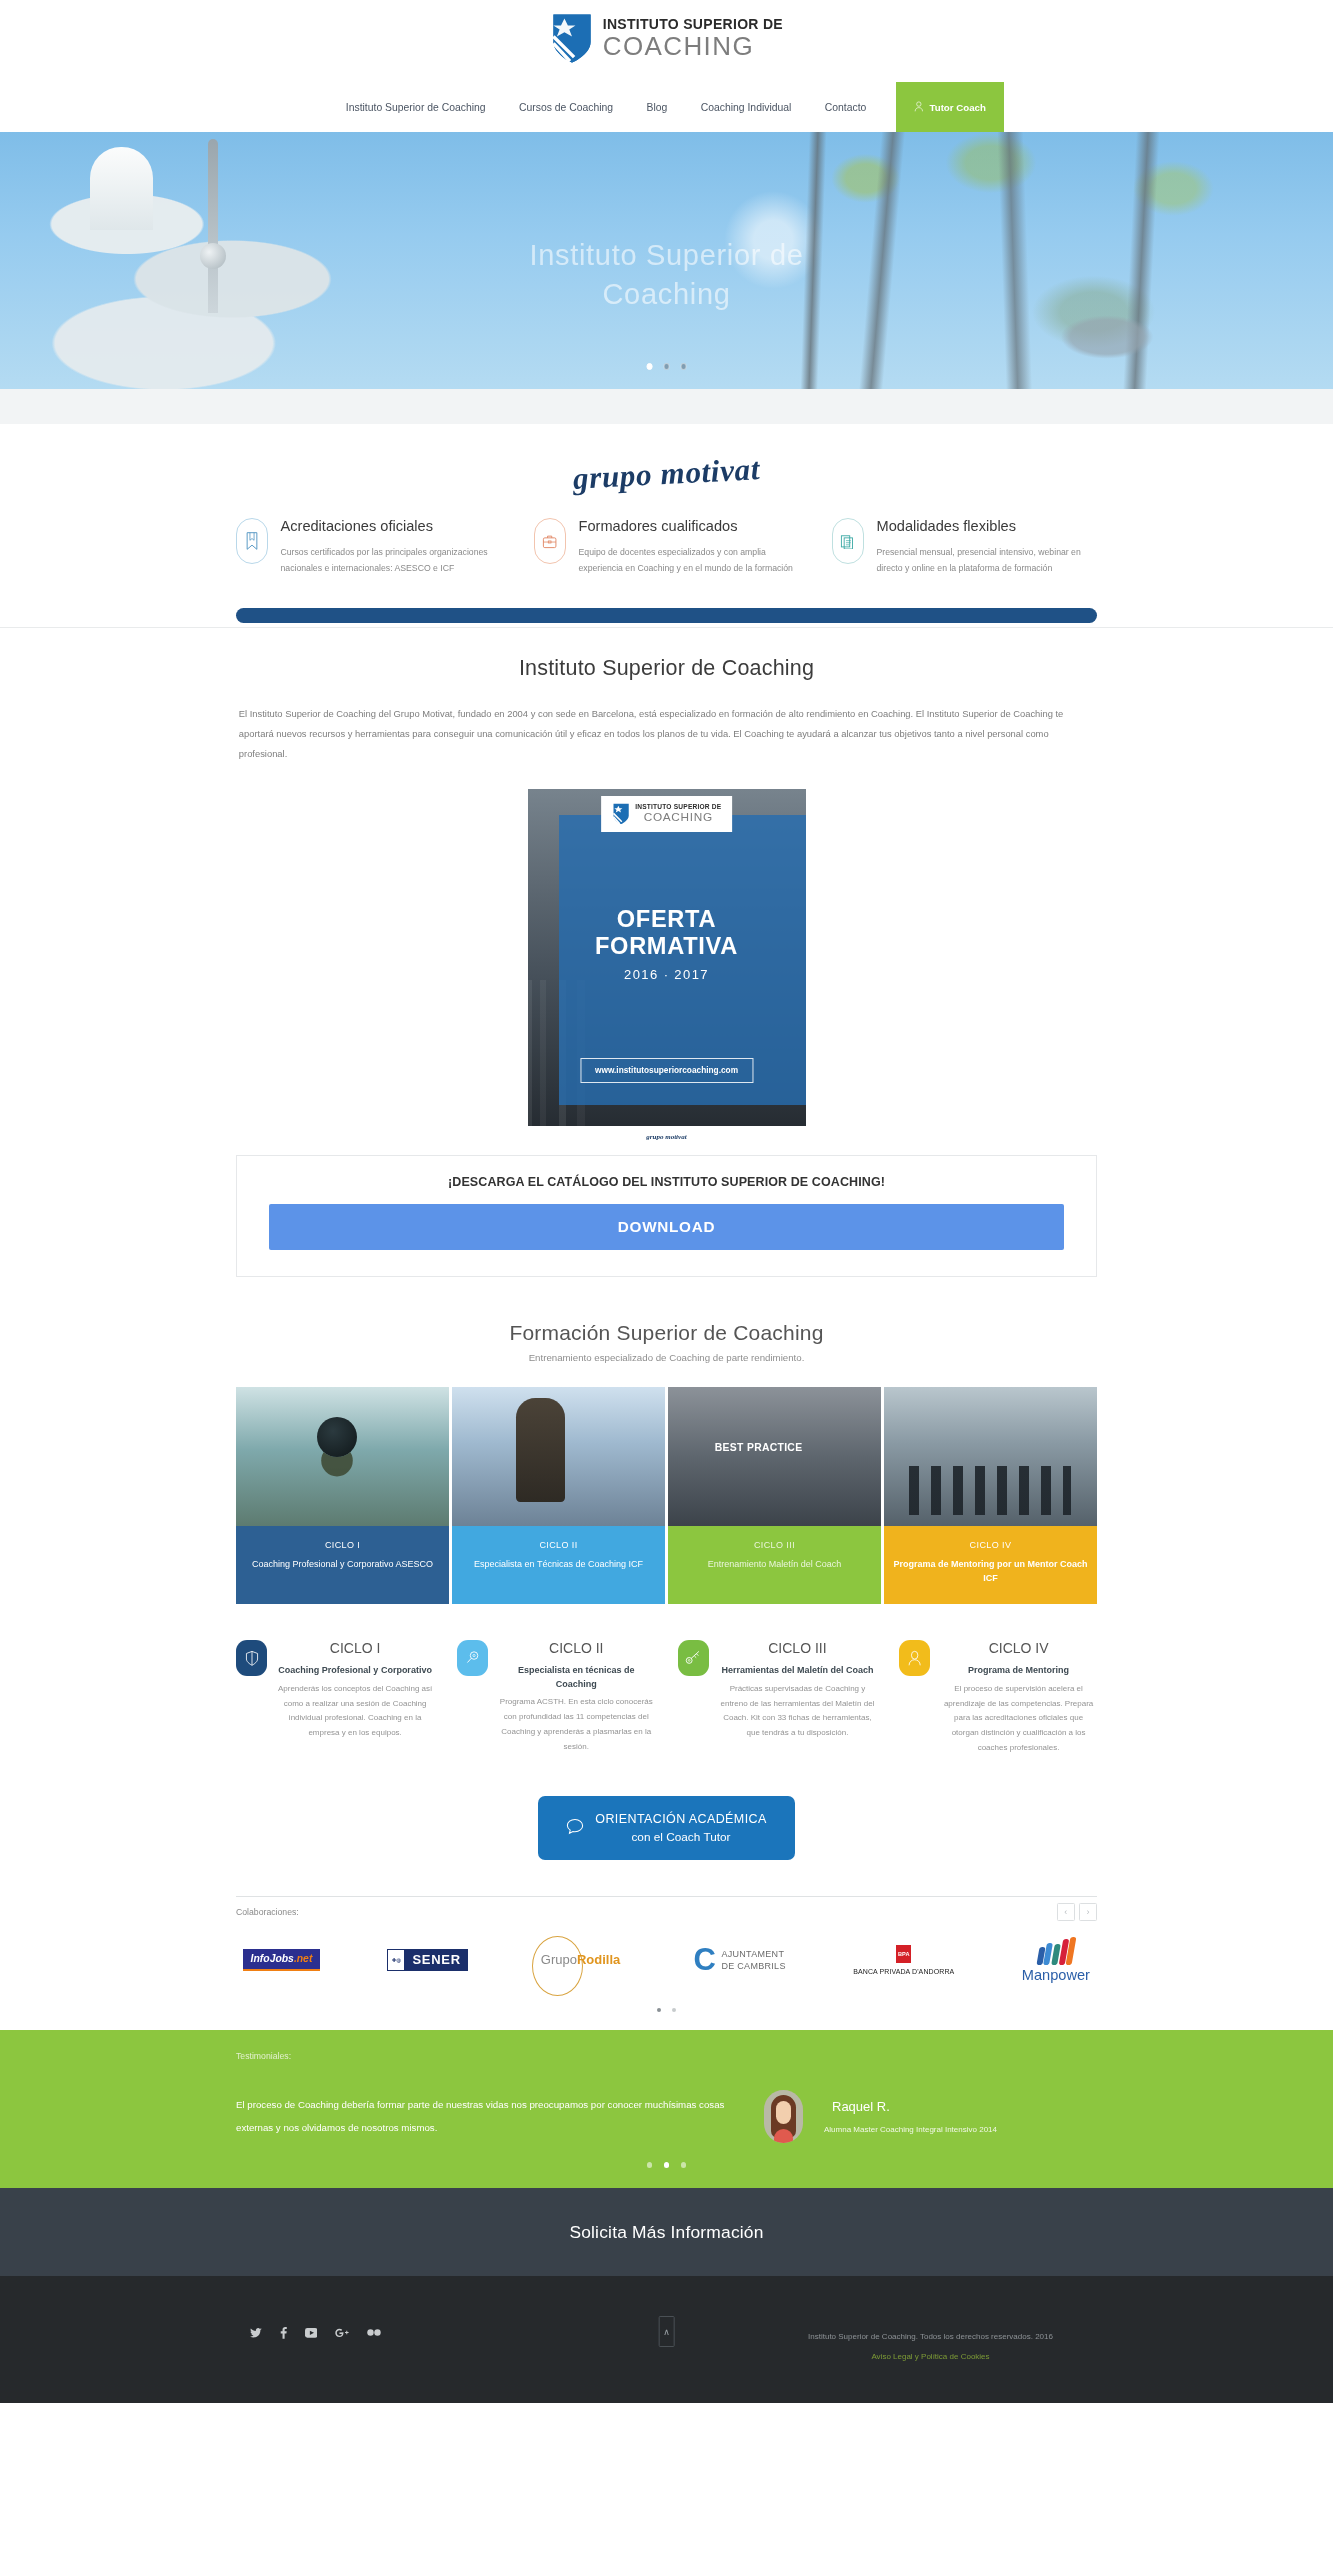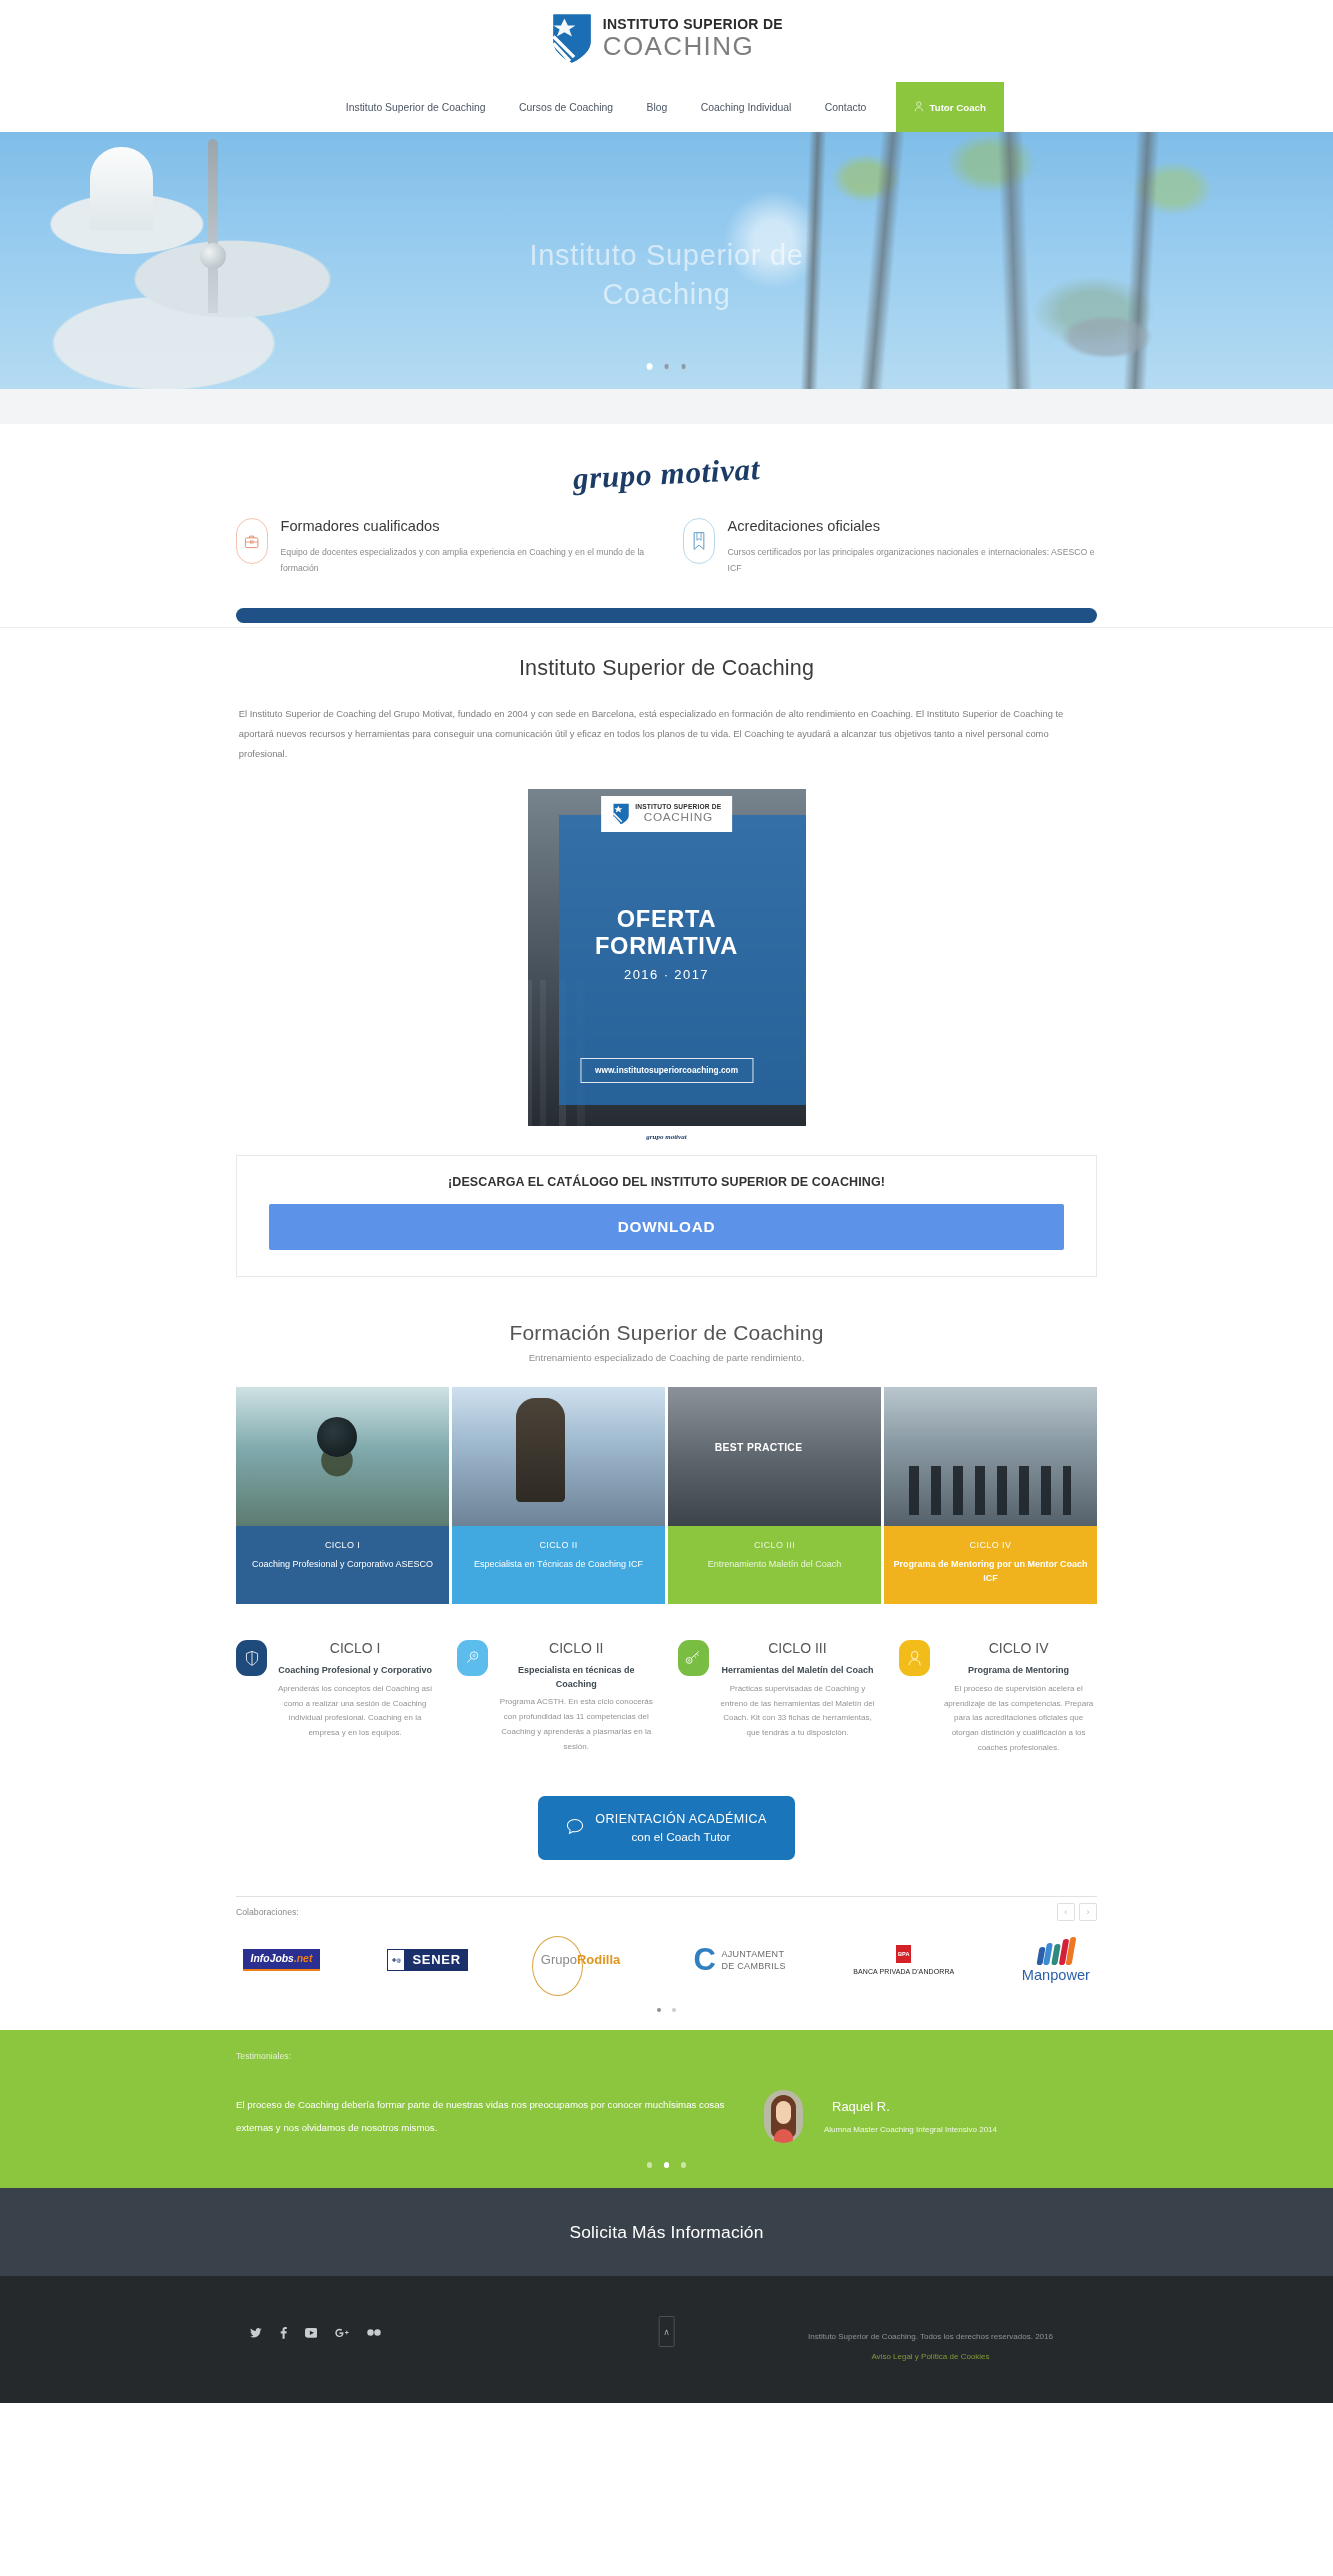--- a/index.html
+++ b/index.html
@@ -476,47 +476,60 @@
       <span></span>
     </div>
   </section>
   <div class="hero-strip"></div>
 
   <section class="features-sec">
     <div class="brandmark">grupo motivat</div>
 
     <div class="features">
       <div class="feature">
+        <div class="f-icon blue">
+          <svg width="14" height="18" viewBox="0 0 20 26">
+              <path d="M3 1h14v24l-7-6-7 6z" fill="none" stroke="#4a90bf" stroke-width="1.3"></path>
+              <path d="M7 1v11l3-2.6 3 2.6V1" fill="none" stroke="#4a90bf" stroke-width="1.1"></path>
+            </svg>
+        </div>
+        <div class="f-body">
+          <div class="f-title">Acreditaciones oficiales</div>
+          <div class="f-desc">Cursos certificados por las principales organizaciones nacionales e internacionales: ASESCO e ICF</div>
+        </div>
+      </div>
+
+      <div class="feature">
         <div class="f-icon orange">
           <svg width="15.3" height="16.7" viewBox="0 0 22 24">
               <rect x="2" y="7" width="18" height="14" rx="2" fill="none" stroke="#e0835f" stroke-width="1.3"></rect>
               <path d="M8 7V4.5h6V7" fill="none" stroke="#e0835f" stroke-width="1.3"></path>
               <path d="M2 13h18" stroke="#e0835f" stroke-width="1.1"></path>
               <rect x="9" y="11.4" width="4" height="3" fill="none" stroke="#e0835f" stroke-width="1"></rect>
             </svg>
         </div>
         <div class="f-body">
           <div class="f-title">Formadores cualificados</div>
           <div class="f-desc">Equipo de docentes especializados y con amplia experiencia en Coaching y en el mundo de la formación</div>
         </div>
       </div>
 
       <div class="feature">
-        <div class="f-icon blue">
-          <svg width="14" height="18" viewBox="0 0 20 26">
-              <path d="M3 1h14v24l-7-6-7 6z" fill="none" stroke="#4a90bf" stroke-width="1.3"></path>
-              <path d="M7 1v11l3-2.6 3 2.6V1" fill="none" stroke="#4a90bf" stroke-width="1.1"></path>
+        <div class="f-icon teal">
+          <svg width="15.3" height="16.7" viewBox="0 0 22 24">
+              <rect x="2" y="4" width="12" height="16" fill="none" stroke="#3aa8a4" stroke-width="1.3"></rect>
+              <rect x="6" y="7" width="12" height="16" fill="none" stroke="#3aa8a4" stroke-width="1.3"></rect>
+              <path d="M8.5 11h7M8.5 14h7M8.5 17h5" stroke="#3aa8a4" stroke-width="1"></path>
             </svg>
         </div>
         <div class="f-body">
-          <div class="f-title">Acreditaciones oficiales</div>
-          <div class="f-desc">Cursos certificados por las principales organizaciones nacionales e internacionales: ASESCO e ICF</div>
-        </div>
-      </div>
-
+          <div class="f-title">Modalidades flexibles</div>
+          <div class="f-desc">Presencial mensual, presencial intensivo, webinar en directo y online en la plataforma de formación</div>
+        </div>
+      </div>
     </div>
 
     <div class="blue-bar"></div>
     <div class="thin-rule"></div>
   </section>
 
   <section class="about">
     <h2>Instituto Superior de Coaching</h2>
     <p>El Instituto Superior de Coaching del Grupo Motivat, fundado en 2004 y con sede en Barcelona, está especializado en formación de alto rendimiento en Coaching. El Instituto Superior de Coaching te aportará nuevos recursos y herramientas para conseguir una comunicación útil y eficaz en todos los planos de tu vida. El Coaching te ayudará a alcanzar tus objetivos tanto a nivel personal como profesional.</p>
   </section>

